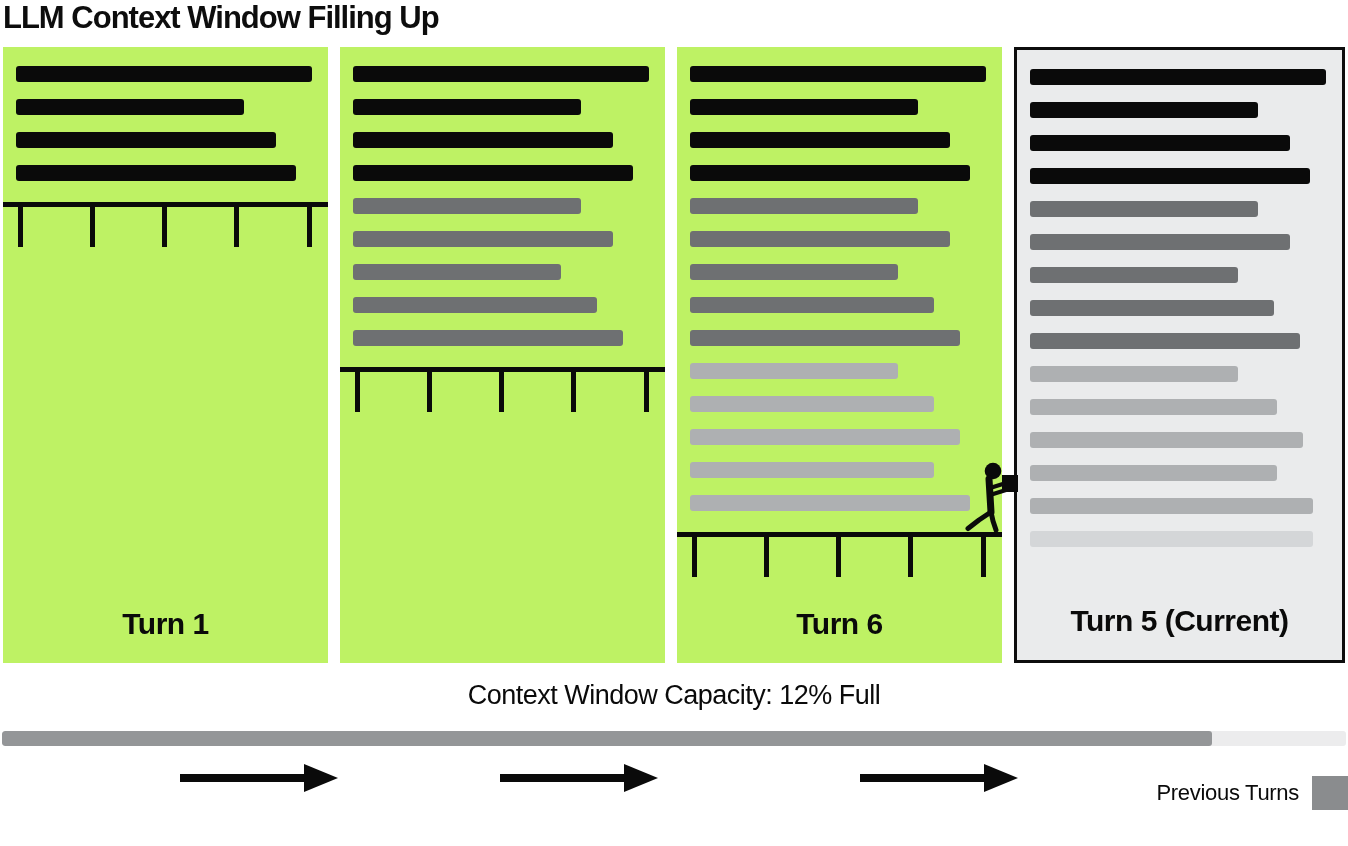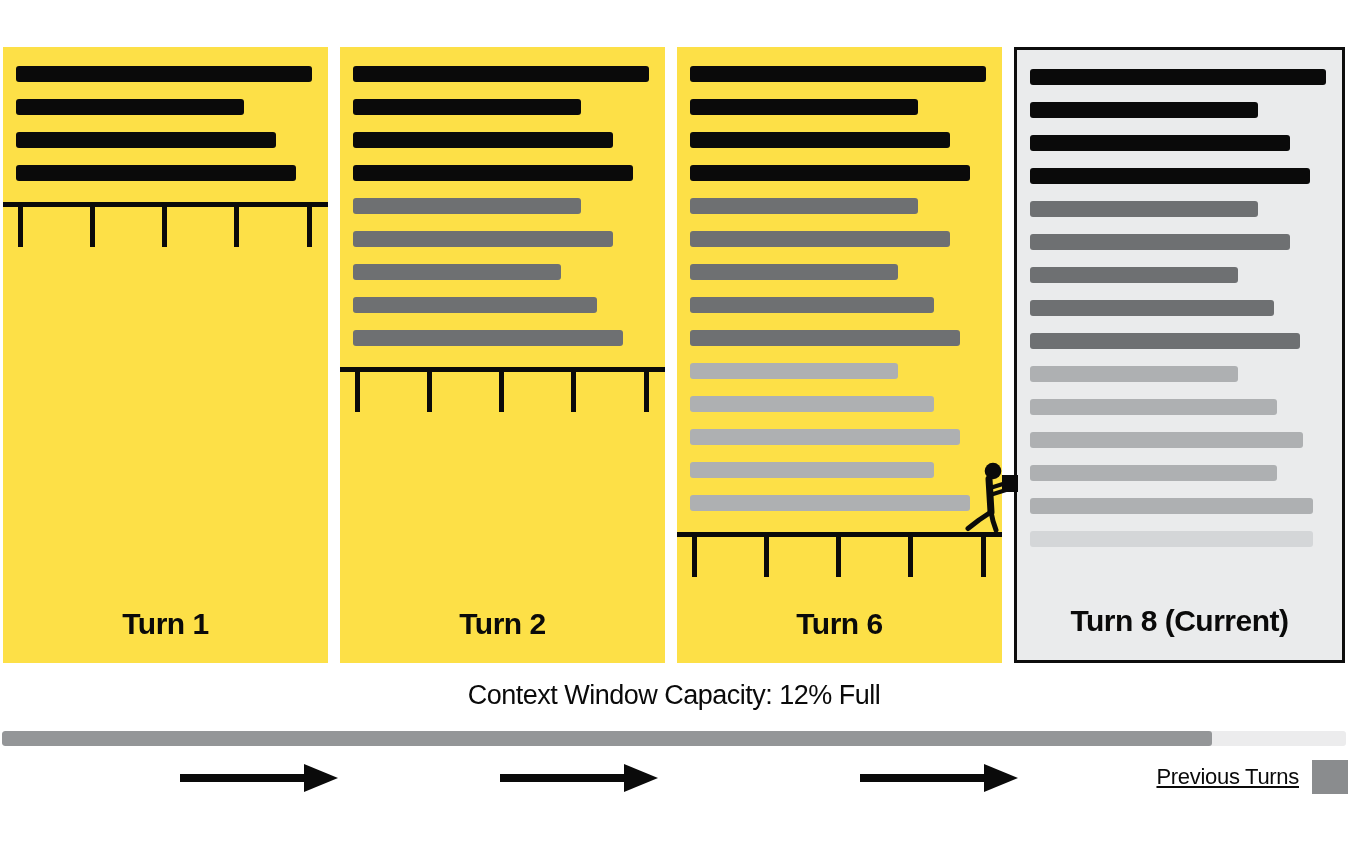--- a/index.html
+++ b/index.html
@@ -17,21 +17,21 @@
     color:#0d0d0d;
   }
   
   .panels{
     position:absolute;left:3px;top:47px;
     width:1342px;height:616px;
     display:flex;gap:12px;
   }
   .panel{
     position:relative;flex:1 1 0;
-    background:#fde047;
+    background:#bef264;
     box-sizing:border-box;
   }
   .panel.current{
     background:#eaebec;
     border:3px solid #0d0d0d;
   }
   .bars{padding-top:19px;}
   .bar{
     height:16px;border-radius:3px;
     margin:0 0 17px 13px;
@@ -57,32 +57,33 @@
   .progress{
     position:absolute;left:2px;top:731px;width:1344px;height:15px;
     background:#ececed;border-radius:3px;overflow:hidden;
   }
   .progress-fill{
     height:100%;background:#949698;border-radius:3px;
   }
   .arrows{position:absolute;left:0;top:764px;width:100%;height:28px;}
   .arrow{position:absolute;top:0;}
   .legend{
-    position:absolute;right:0;top:760px;
-    display:flex;flex-direction:column;gap:20px;align-items:flex-end;text-decoration:underline;
+    position:absolute;right:0;top:776px;
+    display:flex;flex-direction:column;gap:20px;align-items:flex-end;
   }
   .legend-row{display:flex;align-items:center;gap:13px;}
   .legend-label{font-size:22px;letter-spacing:-0.3px;}
   .legend-swatch{width:36px;height:34px;}
 </style>
 </head>
 <body>
 
 <div class="stage">
 
+  <h1 class="title">LLM Context Window Filling Up</h1>
 
   <div class="panels" id="panels">
       <div class="panel">
         <div class="bars">
           <div class="bar" style="width: 91%; background: rgb(10, 10, 10);"></div>
           <div class="bar" style="width: 70%; background: rgb(10, 10, 10);"></div>
           <div class="bar" style="width: 80%; background: rgb(10, 10, 10);"></div>
           <div class="bar" style="width: 86%; background: rgb(10, 10, 10);"></div>
         </div>
         <div class="ruler" style="top: 155px;">
@@ -106,21 +107,20 @@
           <div class="bar" style="width: 75%; background: rgb(110, 112, 114);"></div>
           <div class="bar" style="width: 83%; background: rgb(110, 112, 114);"></div>
         </div>
         <div class="ruler" style="top: 320px;">
           <div class="tick" style="left: 4.5%;"></div>
           <div class="tick" style="left: 26.7%;"></div>
           <div class="tick" style="left: 49%;"></div>
           <div class="tick" style="left: 71.2%;"></div>
           <div class="tick" style="left: 93.5%;"></div>
         </div>
-        <div class="panel-label">Turn 2</div>
       </div>
       <div class="panel">
         <div class="bars">
           <div class="bar" style="width: 91%; background: rgb(10, 10, 10);"></div>
           <div class="bar" style="width: 70%; background: rgb(10, 10, 10);"></div>
           <div class="bar" style="width: 80%; background: rgb(10, 10, 10);"></div>
           <div class="bar" style="width: 86%; background: rgb(10, 10, 10);"></div>
           <div class="bar" style="width: 70%; background: rgb(110, 112, 114);"></div>
           <div class="bar" style="width: 80%; background: rgb(110, 112, 114);"></div>
           <div class="bar" style="width: 64%; background: rgb(110, 112, 114);"></div>
@@ -161,21 +161,21 @@
           <div class="bar" style="width: 64%; background: rgb(110, 112, 114);"></div>
           <div class="bar" style="width: 75%; background: rgb(110, 112, 114);"></div>
           <div class="bar" style="width: 83%; background: rgb(110, 112, 114);"></div>
           <div class="bar" style="width: 64%; background: rgb(174, 176, 178);"></div>
           <div class="bar" style="width: 76%; background: rgb(174, 176, 178);"></div>
           <div class="bar" style="width: 84%; background: rgb(174, 176, 178);"></div>
           <div class="bar" style="width: 76%; background: rgb(174, 176, 178);"></div>
           <div class="bar" style="width: 87%; background: rgb(174, 176, 178);"></div>
           <div class="bar" style="width: 87%; background: rgb(212, 214, 216);"></div>
         </div>
-        <div class="panel-label">Turn 8 (Current)</div>
+        <div class="panel-label">Turn 5 (Current)</div>
       </div>
     </div>
 
   <div class="capacity">Context Window Capacity: 12% Full</div>
 
   <div class="progress">
     <div class="progress-fill" id="progress-fill" style="width: 90%;"></div>
   </div>
 
   <div class="arrows" id="arrows">

